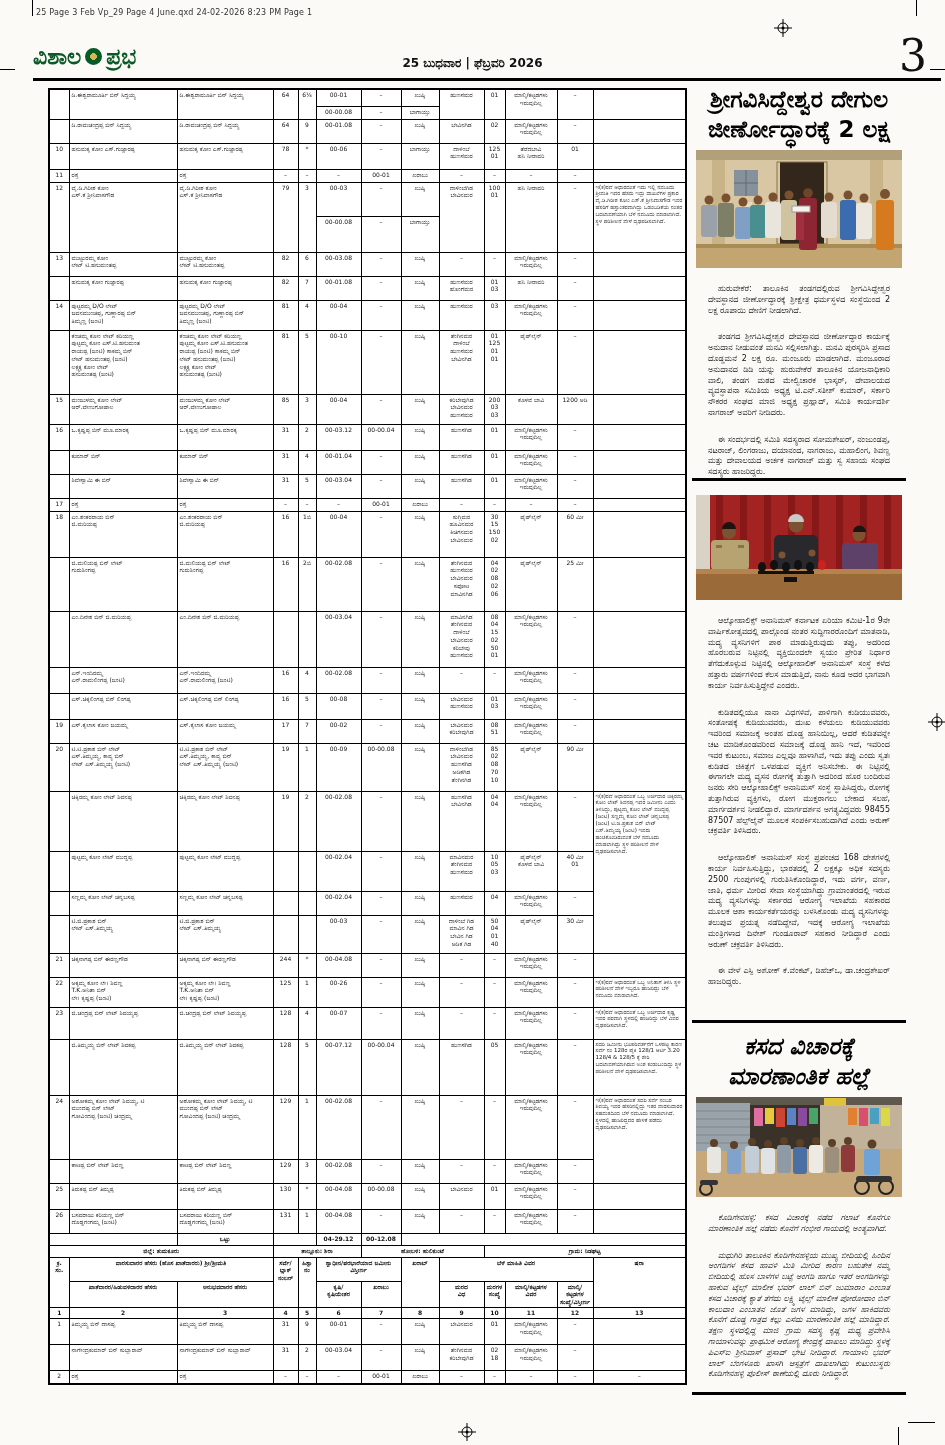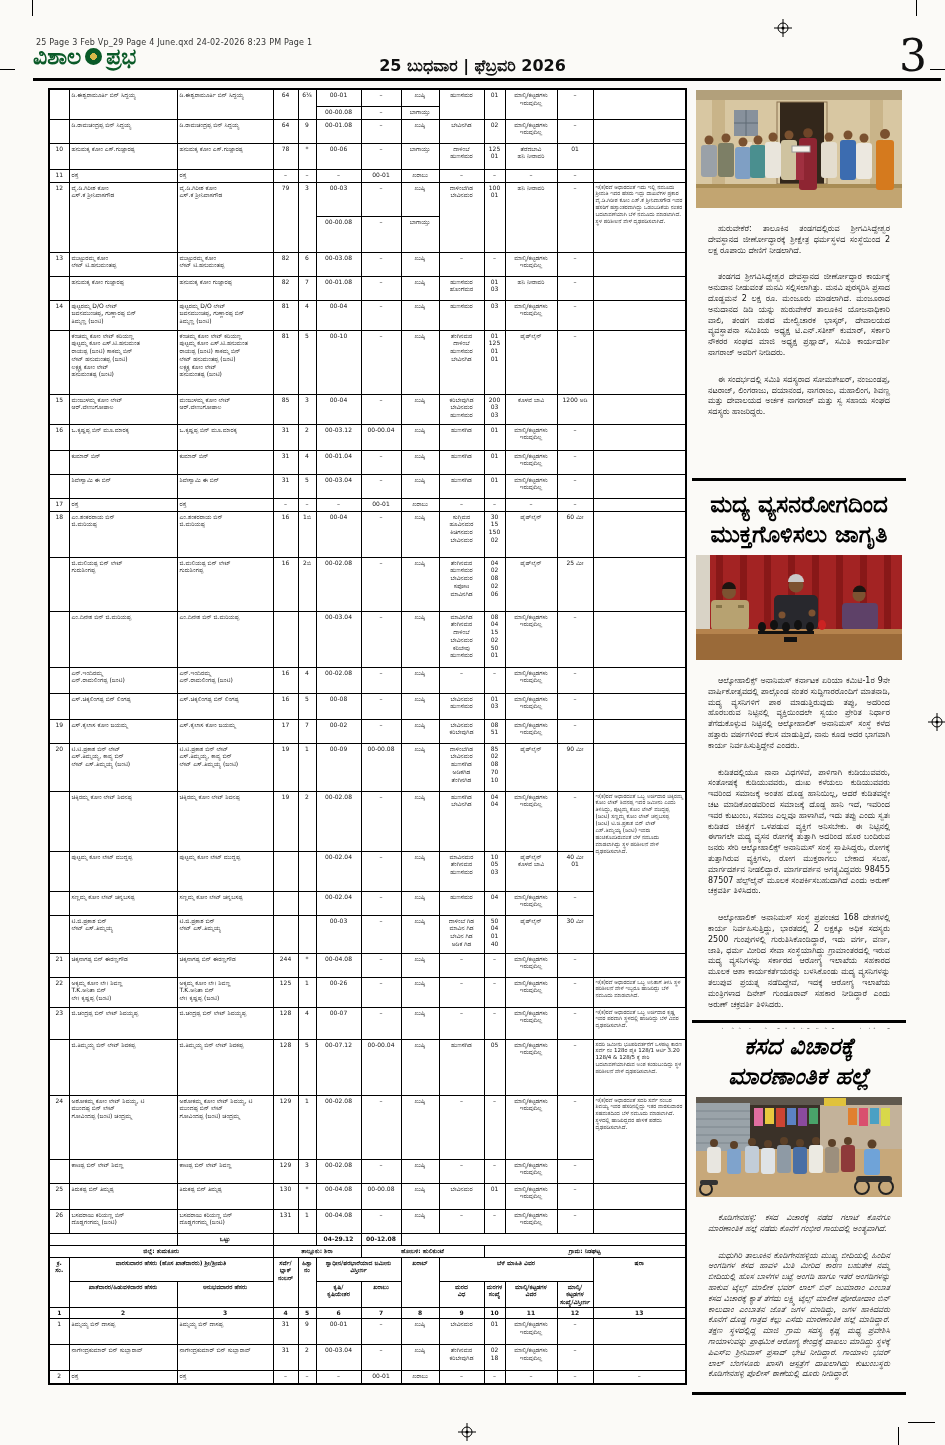--- a/index.html
+++ b/index.html
@@ -1,26 +1,26 @@
 <!DOCTYPE html>
 <html><head>
 <meta charset="utf-8">
 <style>
   html,body{margin:0;padding:0;background:#e9e7e2;}
   .page{position:relative;width:945px;height:1445px;background:#fbfaf7;overflow:hidden;
         font-family:"DejaVu Sans",sans-serif;color:#111;}
-  .slug{position:absolute;left:36px;top:8px;font-size:8px;color:#333;letter-spacing:.2px;margin-top:30px;}
+  .slug{position:absolute;left:36px;top:8px;font-size:8px;color:#333;letter-spacing:.2px;}
   .mark{position:absolute;background:#000;}
   .regmark{position:absolute;}
   
   .masthead{position:absolute;left:33px;top:44px;font-size:22px;font-weight:bold;color:#0a5a28;
             display:flex;align-items:center;gap:4px;}
   .emblem{width:13px;height:13px;border-radius:50%;border:2px solid #0a5a28;display:inline-block;
           background:radial-gradient(circle at 50% 50%, #d8b84a 0 35%, #0a5a28 36% 100%);}
-  .dateline{position:absolute;left:0;right:0;top:56px;text-align:center;font-size:16px;font-weight:bold;color:#111;}
+  .dateline{position:absolute;left:0;right:0;top:56px;text-align:center;font-size:12px;font-weight:bold;color:#111;}
   .pagenum{position:absolute;right:18px;top:30px;font-size:44px;font-family:"DejaVu Serif",serif;color:#111;}
   .page-rule{position:absolute;left:33px;top:78px;width:908px;height:3px;background:#000;}
   
   .tablewrap{position:absolute;left:48px;top:88px;width:641px;height:1322px;overflow:hidden;}
   table.rec{border-collapse:collapse;table-layout:fixed;width:637px;border:2px solid #000;background:#fff;}
   table.rec td{border:1px solid #000;font-size:6px;line-height:1.3;text-align:center;vertical-align:top;
                padding:1px 2px;white-space:pre-line;overflow:hidden;}
   table.rec td.L{text-align:left;}
   table.rec td.b{font-weight:bold;text-align:center;}
   table.rec td.rm{text-align:left;font-size:5.5px;line-height:1.25;}
@@ -808,20 +808,22 @@
             <td>–</td>
             <td>–</td>
             <td>–</td>
             <td>–</td>
           </tr>
         </tbody>
     </table>
   </div>
 
   <section class="art art1">
+    <h2>ಶ್ರೀಗವಿಸಿದ್ದೇಶ್ವರ ದೇಗುಲ
+ಜೀರ್ಣೋದ್ಧಾರಕ್ಕೆ 2 ಲಕ್ಷ</h2>
     <svg class="photo" width="206" height="118" viewBox="0 0 206 118">
       <rect width="206" height="118" fill="#d8c7a2"></rect>
       <rect width="206" height="10" fill="#b2a07b"></rect>
       <rect x="16" y="10" width="13" height="86" fill="#c9b489"></rect>
       <rect x="174" y="10" width="13" height="86" fill="#c9b489"></rect>
       <rect x="84" y="12" width="44" height="82" fill="#33271b"></rect>
       <rect x="81" y="12" width="50" height="82" fill="none" stroke="#8a7350"></rect>
       <rect x="38" y="20" width="24" height="26" fill="#87919c"></rect>
       <line x1="38" y1="33" x2="62" y2="33" stroke="#5f6a75"></line>
       <line x1="50" y1="20" x2="50" y2="46" stroke="#5f6a75"></line>
@@ -854,22 +856,20 @@
           <rect x="180" y="50" width="18" height="50" rx="3" fill="#d57a1e"></rect>
         <rect x="96" y="56" width="18" height="6" fill="#f5f2ea" stroke="#999"></rect>
       </g>
     </svg>
     <p>ಹುರುವೇಕೆರೆ: ತಾಲೂಕಿನ ತಂಡಗದಲ್ಲಿರುವ ಶ್ರೀಗವಿಸಿದ್ದೇಶ್ವರ ದೇವಸ್ಥಾನದ ಜೀರ್ಣೋದ್ಧಾರಕ್ಕೆ ಶ್ರೀಕ್ಷೇತ್ರ ಧರ್ಮಸ್ಥಳದ ಸಂಸ್ಥೆಯಿಂದ 2 ಲಕ್ಷ ರೂಪಾಯಿ ದೇಣಿಗೆ ನೀಡಲಾಗಿದೆ.</p>
     <p>ತಂಡಗದ ಶ್ರೀಗವಿಸಿದ್ದೇಶ್ವರ ದೇವಸ್ಥಾನದ ಜೀರ್ಣೋದ್ಧಾರ ಕಾರ್ಯಕ್ಕೆ ಅನುದಾನ ನೀಡುವಂತೆ ಮನವಿ ಸಲ್ಲಿಸಲಾಗಿತ್ತು. ಮನವಿ ಪುರಸ್ಕರಿಸಿ ಪ್ರಸಾದ ದೊಡ್ಡಮನೆ 2 ಲಕ್ಷ ರೂ. ಮಂಜೂರು ಮಾಡಲಾಗಿದೆ. ಮಂಜೂರಾದ ಅನುದಾನದ ಡಿಡಿ ಯನ್ನು ಹುರುವೇಕೆರೆ ತಾಲೂಕಿನ ಯೋಜನಾಧಿಕಾರಿ ವಾಲಿ, ತಂಡಗ ಮಠದ ಮೇಲ್ವಿಚಾರಕ ಭಾಸ್ಕರ್, ದೇವಾಲಯದ ವ್ಯವಸ್ಥಾಪನಾ ಸಮಿತಿಯ ಅಧ್ಯಕ್ಷ ಟಿ.ಎನ್.ಸತೀಶ್ ಕುಮಾರ್, ಸರ್ಕಾರಿ ನೌಕರರ ಸಂಘದ ಮಾಜಿ ಅಧ್ಯಕ್ಷ ಪ್ರಹ್ಲಾದ್, ಸಮಿತಿ ಕಾರ್ಯದರ್ಶಿ ನಾಗರಾಜ್ ಅವರಿಗೆ ನೀಡಿದರು.</p>
     <p>ಈ ಸಂದರ್ಭದಲ್ಲಿ ಸಮಿತಿ ಸದಸ್ಯರಾದ ಸೋಮಶೇಖರ್, ನಂಜುಂಡಪ್ಪ, ನಟರಾಜ್, ಲಿಂಗರಾಜು, ದಯಾನಂದ, ನಾಗರಾಜು, ಮಹಾಲಿಂಗ, ಶಿವಣ್ಣ ಮತ್ತು ದೇವಾಲಯದ ಅರ್ಚಕ ನಾಗರಾಜ್ ಮತ್ತು ಸ್ವ ಸಹಾಯ ಸಂಘದ ಸದಸ್ಯರು ಹಾಜರಿದ್ದರು.</p>
   </section>
 
   <section class="art art2 sep-top">
-    <h2>ಮದ್ಯ ವ್ಯಸನರೋಗದಿಂದ
-ಮುಕ್ತಗೊಳಿಸಲು ಜಾಗೃತಿ</h2>
     <svg class="photo" width="206" height="105" viewBox="0 0 206 105">
       <rect width="206" height="105" fill="#a32323"></rect>
       <g fill="#881818">
         <rect x="20" width="7" height="105"></rect>
           <rect x="44" width="7" height="105"></rect>
           <rect x="68" width="7" height="105"></rect>
         <rect x="92" width="7" height="105"></rect>
           <rect x="116" width="7" height="105"></rect>
           <rect x="140" width="7" height="105"></rect>
         <rect x="164" width="7" height="105"></rect>

